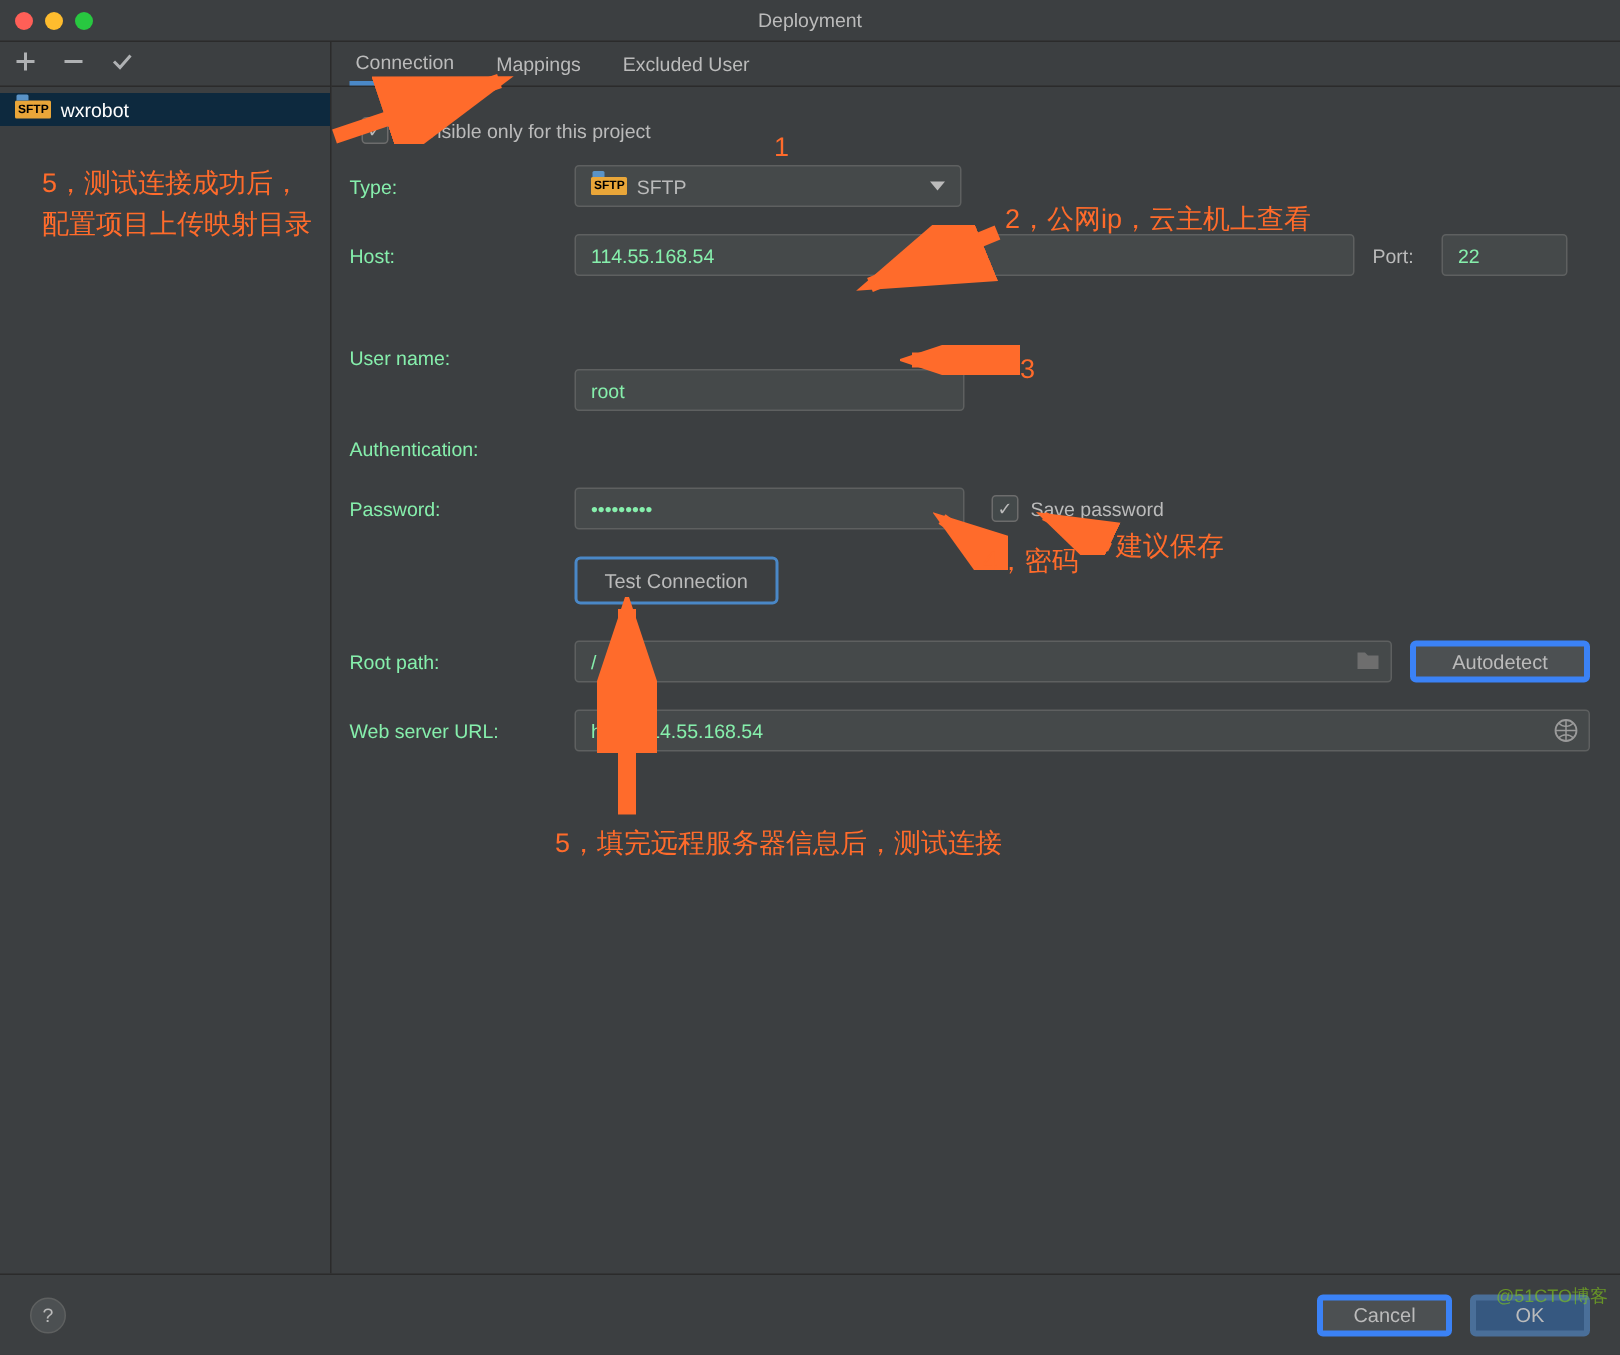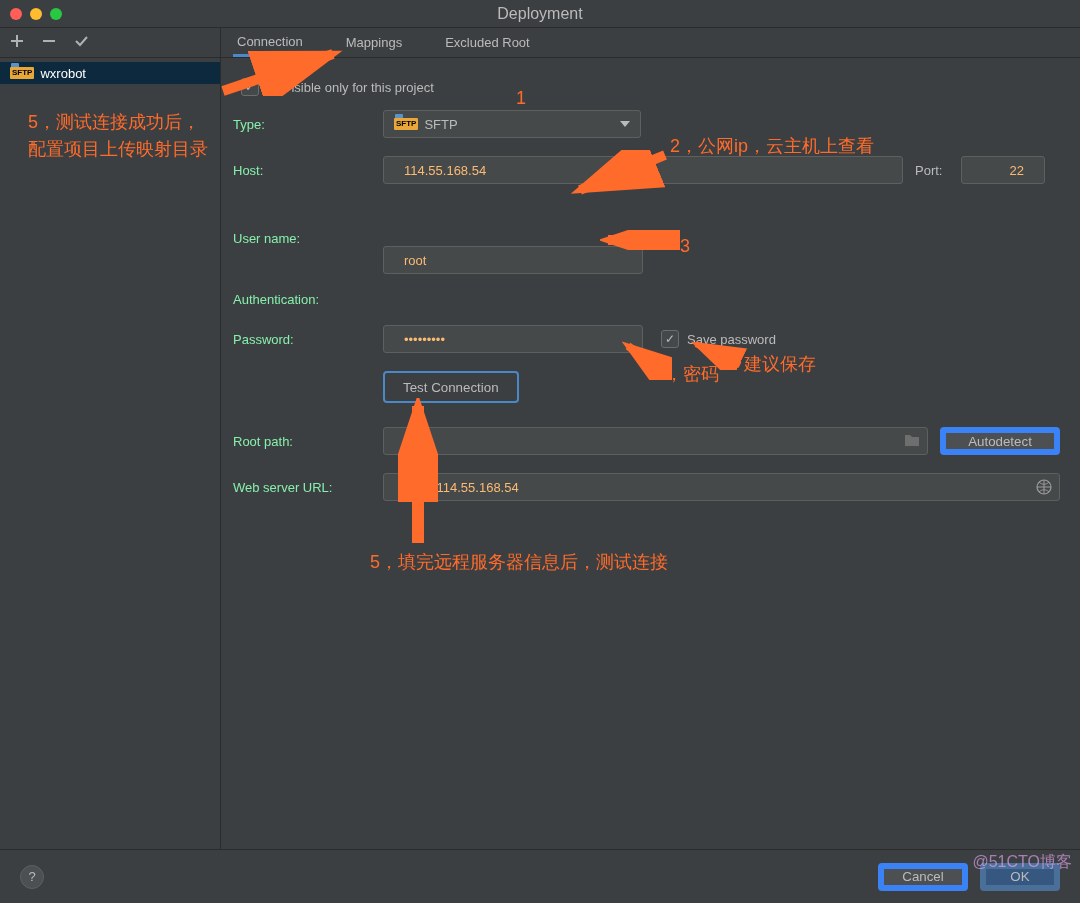--- a/index.html
+++ b/index.html
@@ -1,67 +1,67 @@
 <!DOCTYPE html>
 <html><head>
 <meta charset="utf-8">
 <style>
   * { box-sizing: border-box; margin: 0; padding: 0; font-family: -apple-system, "Helvetica Neue", Arial, sans-serif; }
   body { background: #3c3f41; color: #bbbbbb; font-size: 13px; width: 1080px; height: 903px; overflow: hidden; position: relative; }
   .titlebar { height: 28px; display: flex; align-items: center; justify-content: center; background: #3c3f41; position: relative; border-bottom: 1px solid #2b2b2b; }
   .traffic { position: absolute; left: 10px; top: 8px; display: flex; gap: 8px; }
   .tdot { width: 12px; height: 12px; border-radius: 50%; }
   .red { background: #ff5f57; } .yellow { background: #febc2e; } .green { background: #28c840; }
-  .title { color: #bbbbbb; font-size: 16px; }
+  .title { color: #bbbbbb; font-size: 13px; }
   .main { display: flex; height: 821px; }
   .sidebar { width: 221px; border-right: 1px solid #2b2b2b; display: flex; flex-direction: column; }
   .sb-tools { height: 30px; display: flex; align-items: center; gap: 18px; padding-left: 10px; border-bottom: 1px solid #2b2b2b; }
   .sb-tools svg { fill: #afb1b3; }
   .sb-item { display: flex; align-items: center; gap: 6px; padding: 4px 10px; background: #0d293e; color: #fff; font-size: 13px; height: 22px; margin-top: 4px;}
   .sftp-badge { background: #e9a639; color: #000; font-size: 8px; font-weight: bold; padding: 0 2px; border-radius: 1px; line-height: 12px; position: relative;}
   .sftp-badge::before { content:""; position:absolute; top:-4px; left:1px; width:8px; height:4px; background:#5a93c7; border-radius:1px 1px 0 0;}
   .content { flex: 1; display: flex; flex-direction: column; position: relative; }
-  .tabs { height: 30px; display: flex; align-items: center; padding-left: 12px; border-bottom: 1px solid #2b2b2b; gap: 35px; }
+  .tabs { height: 30px; display: flex; align-items: center; padding-left: 12px; border-bottom: 1px solid #2b2b2b; gap: 20px; }
   .tab { color: #bbbbbb; cursor: pointer; padding: 0 4px; height: 100%; display: flex; align-items: center; }
   .tab.active { border-bottom: 3px solid #4a88c7; }
   .form { padding: 20px 20px 0 12px; position: relative; }
   .row { display: flex; align-items: center; margin-bottom: 18px; }
   .row.vis { margin-bottom: 14px; padding-left: 8px; gap: 16px;}
   .lbl { width: 150px; color: #86efac; }
   .cb { width: 18px; height: 18px; border: 1px solid #6c6c6c; border-radius: 3px; margin-right: 8px; display: inline-flex; align-items: center; justify-content: center; background: #43494a;}
   .cb.checked::after { content: "✓"; color: #bbbbbb; font-size: 12px; }
   .sel { background: #45494a; border: 1px solid #5e6060; border-radius: 3px; height: 28px; display: flex; align-items: center; justify-content: space-between; padding: 0 10px; color: #bbbbbb; cursor: pointer; }
   .sel-type { width: 258px; }
   .sel-auth { width: 390px; }
   .tri { width: 0; height: 0; border-left: 5px solid transparent; border-right: 5px solid transparent; border-top: 6px solid #bbbbbb; }
   .tri-r { width: 0; height: 0; border-top: 5px solid transparent; border-bottom: 5px solid transparent; border-left: 6px solid #bbbbbb; display:inline-block; margin-right:8px;}
-  input.txt { background: #45494a; border: 1px solid #5e6060; border-radius: 3px; height: 28px; color: #fdba74; padding: 0 20px; font-size: 13px; outline: none; }
+  input.txt { background: #45494a; border: 1px solid #5e6060; border-radius: 3px; height: 28px; color: #86efac; padding: 0 10px; font-size: 13px; outline: none; }
   .host-in { width: 520px; }
   .port-lbl { margin-left: 12px; width: 46px;}
-  .port-in { width: 84px; text-align: right; }
+  .port-in { width: 84px; }
   .user-in { width: 260px; margin-top: 44px; }
   .pass-in { width: 260px; }
   .root-wrap { position: relative; flex: 1; display: flex; }
   .root-in { flex:1; }
   .folder-icon { position:absolute; right:8px; top:6px; fill:#6e6e6e; }
   .url-in { flex:1; }
   .url-wrap { position:relative; flex:1; display:flex;}
   .globe-icon { position:absolute; right:8px; top:6px; }
-  .btn { background: #4c5052; border: 6px solid #3b82f6; border-radius: 4px; height: 28px; padding: 0 14px; color: #bbbbbb; cursor: pointer; display:inline-flex; align-items:center; justify-content:center;}
+  .btn { background: #4c5052; border: 4px solid #3b82f6; border-radius: 4px; height: 28px; padding: 0 14px; color: #bbbbbb; cursor: pointer; display:inline-flex; align-items:center; justify-content:center;}
   .btn.test { border: 2px solid #4a88c7; background: #3c3f41; height:32px; padding:0 18px;}
   .btn.auto { margin-left: 12px; width: 120px;}
   .adv { margin-top: 18px; padding-left: 10px; cursor:pointer; display:flex; align-items:center;}
   .footer { position: absolute; bottom: 0; left: 0; right: 0; height: 54px; border-top: 1px solid #2b2b2b; display: flex; align-items: center; justify-content: space-between; padding: 0 20px; background:#3c3f41;}
   .help { width: 24px; height: 24px; border-radius: 50%; background: #4c5052; display: flex; align-items:center; justify-content:center; color:#bbb; cursor:pointer; border:1px solid #5e6060;}
   .f-btns { display:flex; gap:12px;}
   .btn.ok { background: #365880; border-color: #4a6f99; width: 80px;}
   .btn.cancel { width: 90px;}
   .ann { position: absolute; color: #ff6b2b; font-size: 18px; font-weight: 500; white-space: nowrap; pointer-events:none; z-index:10;}
   .arrow { position: absolute; z-index:9; pointer-events:none;}
-  .watermark { position:absolute; right:8px; bottom:30px; color:#f0abfc; font-size:16px; opacity:.6;}
+  .watermark { position:absolute; right:8px; bottom:30px; color:#84cc16; font-size:12px; opacity:.6;}
 </style>
 </head>
 <body>
 
 <div class="titlebar">
   <div class="traffic">
     <div class="tdot red"></div>
     <div class="tdot yellow"></div>
     <div class="tdot green"></div>
   </div>
@@ -85,21 +85,21 @@
     <div class="sb-item">
       <span class="sftp-badge">SFTP</span>
       <span>wxrobot</span>
     </div>
   </div>
 
   <div class="content">
     <div class="tabs">
       <div class="tab active">Connection</div>
       <div class="tab">Mappings</div>
-      <div class="tab">Excluded Root</div>
+      <div class="tab">Excluded User</div>
     </div>
 
     <div class="form">
       <div class="row vis">
         <span class="cb checked"></span>
         <span>Visible only for this project</span>
       </div>
 
       <div class="row">
         <div class="lbl">Type:</div>

